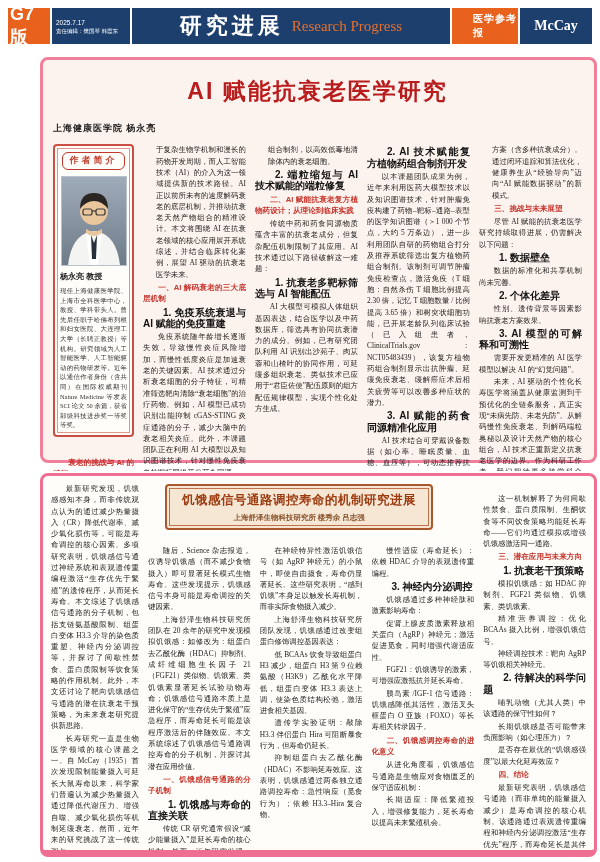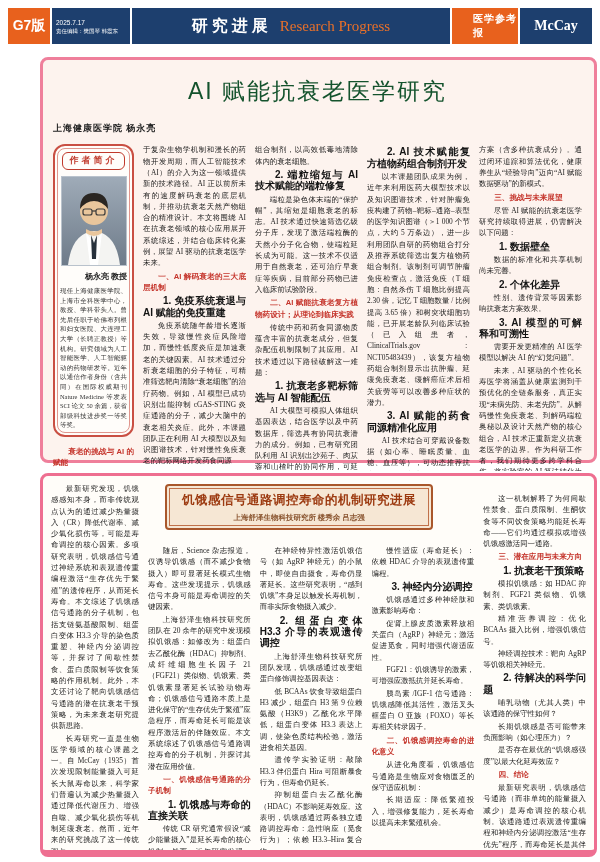--- a/index.html
+++ b/index.html
@@ -3,57 +3,57 @@
 <meta charset="utf-8">
 <style>
   html,body{margin:0;padding:0;background:#ffffff;}
   body{width:600px;height:862px;position:relative;overflow:hidden;
        font-family:"Liberation Serif","DejaVu Serif",serif;color:#1c1c1c;}
   .sans{font-family:"Liberation Sans","DejaVu Sans",sans-serif;}
 
   
   .masthead{position:absolute;left:8px;top:8px;width:584px;height:36px;display:flex;gap:2px;}
   .mh-box{height:36px;box-sizing:border-box;display:flex;align-items:center;justify-content:center;}
-  .mh-edition{width:42px;background:#e8611d;color:#fff;font-weight:bold;font-size:14px;border:2px solid #e8611d;}
+  .mh-edition{width:42px;background:#e8611d;color:#fff;font-weight:bold;font-size:18px;border:2px solid #e8611d;}
   .mh-date{width:78px;background:#1d3f6e;color:#fff;flex-direction:column;align-items:flex-start;justify-content:center;padding:2px 4px;}
   .mh-date .d1{font-size:6.5px;line-height:9px;}
   .mh-date .d2{font-size:5.5px;line-height:8px;white-space:nowrap;}
   .mh-center{flex:1;background:#1d3f6e;gap:8px;}
-  .mh-center .cn{color:#fff;font-weight:bold;font-size:16px;letter-spacing:4px;}
+  .mh-center .cn{color:#fff;font-weight:bold;font-size:22px;letter-spacing:4px;}
   .mh-center .en{color:#e8702a;font-size:15px;}
   .mh-paper{width:66px;background:#e8611d;color:#fff;font-weight:bold;font-size:10px;letter-spacing:1px;padding-left:21px;}
   .mh-medref{width:72px;background:#1d3f6e;color:#fff;font-weight:bold;font-size:14px;}
 
   
   .artbox{position:absolute;left:40px;width:557px;box-sizing:border-box;border-radius:8px;}
   .a1{top:57px;height:406px;border:3px solid #ef7f9b;background:#fdf3ee;padding:6px 12px 8px 10px;}
   .a2{top:473px;height:384px;border:3px solid #ee6f91;border-bottom-width:7px;background:#fffdf9;padding:5px 8px 6px 8px;}
 
-  .a1-title{color:#14532d;font-weight:normal;font-size:23px;text-align:center;letter-spacing:2px;margin-top:10px;}
+  .a1-title{color:#b91c1c;font-weight:bold;font-size:23px;text-align:center;letter-spacing:2px;margin-top:10px;}
   .a1-byline{color:#222;font-weight:bold;font-size:9px;text-align:left;margin-top:5px;letter-spacing:1px;}
 
   .cols{display:flex;gap:9px;margin-top:9px;height:327px;overflow:hidden;}
   .col{overflow:hidden;font-size:7.4px;line-height:11.3px;text-align:justify;}
   .col.c1{width:81px;flex:none;}
   .col.cn4{flex:1;}
 
   .blk{text-indent:2em;margin:0 0 1px 0;}
-  .blk.pc{text-indent:0;}
+  .blk.pc{text-indent:0;margin-left:13px;}
   .blk.hr{color:#c5352c;font-weight:bold;font-family:"Liberation Sans","DejaVu Sans",sans-serif;font-size:7.6px;margin:2px 0;}
   .blk.hb{color:#141414;font-weight:bold;font-family:"Liberation Sans","DejaVu Sans",sans-serif;font-size:10px;margin:2px 0;}
 
   
-  .author-card{border:2px solid #c94f43;border-radius:12px;background:#fffdfa;outline:1px solid #e0968d;outline-offset:-5px;
-               padding:6px 5px 5px 5px;margin-bottom:9px;}
+  .author-card{border:2px solid #c94f43;border-radius:4px;background:#fffdfa;outline:1px solid #e0968d;outline-offset:-5px;
+               padding:6px 5px 5px 5px;margin-bottom:20px;}
   .ac-label{border:1.5px solid #c0392b;border-radius:6px;color:#c0392b;font-weight:bold;font-size:9px;
             letter-spacing:3px;text-align:center;padding:2px 0;margin:0 2px 6px 2px;
             font-family:"Liberation Sans","DejaVu Sans",sans-serif;}
   .ac-photo{width:64px;height:88px;margin:0 auto;display:block;border:1px solid #b9c2cc;}
-  .ac-name{font-weight:bold;font-size:8px;text-align:right;margin:5px 0 4px 0;
-           font-family:Liberation Serif, serif;}
+  .ac-name{font-weight:bold;font-size:8px;text-align:left;margin:5px 0 4px 0;
+           font-family:Liberation Sans, sans-serif;}
   .ac-bio{font-size:6.4px;line-height:9.6px;text-align:justify;color:#333;}
 
   
   .a2-titlebox{position:absolute;left:122px;top:8px;width:268px;box-sizing:border-box;
                background:#f6e7d4;border:2px solid #a9572b;outline:1px solid #c0714a;outline-offset:-5px;
                border-radius:4px;text-align:center;padding:6px 4px 5px 4px;}
   .a2-title{color:#9c3a10;font-weight:bold;font-size:12.5px;letter-spacing:0.5px;
             font-family:"Liberation Sans","DejaVu Sans",sans-serif;}
   .a2-byline{color:#8a5530;font-weight:bold;font-size:7.5px;margin-top:4px;}
 
@@ -114,21 +114,20 @@
     </div>
     <div class="col cn4">
         <div class="blk pc">于复杂生物学机制和漫长的药物开发周期，而人工智能技术（AI）的介入为这一领域提供新的技术路径。AI 正以前所未有的速度解码衰老的底层机制，并推动抗衰老天然产物组合的精准设计。本文将围绕 AI 在抗衰老领域的核心应用展开系统综述，并结合临床转化案例，展望 AI 驱动的抗衰老医学未来。</div>
         <div class="blk hr">一、AI 解码衰老的三大底层机制</div>
         <div class="blk hb">1. 免疫系统衰退与 AI 赋能的免疫重建</div>
         <div class="blk p">免疫系统随年龄增长逐渐失效，导致慢性炎症风险增加，而慢性低度炎症是加速衰老的关键因素。AI 技术通过分析衰老细胞的分子特征，可精准筛选靶向清除“衰老细胞”的治疗药物。例如，AI 模型已成功识别出能抑制 cGAS-STING 炎症通路的分子，减少大脑中的衰老相关炎症。此外，本课题团队正在利用 AI 大模型以及知识图谱技术，针对慢性免疫衰老的靶标网络开发药食同源</div>
       </div>
     <div class="col cn4">
         <div class="blk pc">组合制剂，以高效低毒地清除体内的衰老细胞。</div>
         <div class="blk hb">2. 端粒缩短与 AI 技术赋能的端粒修复</div>
-        <div class="blk p">端粒是染色体末端的“保护帽”，其缩短是细胞衰老的标志。AI 技术通过快速筛选亿级分子库，发现了激活端粒酶的天然小分子化合物，使端粒延长成为可能。这一技术不仅适用于自然衰老，还可治疗早衰症等疾病，目前部分药物已进入临床前试验阶段。</div>
         <div class="blk hr">二、AI 赋能抗衰老复方植物药设计；从理论到临床实践</div>
         <div class="blk p">传统中药和药食同源物质蕴含丰富的抗衰老成分，但复杂配伍机制限制了其应用。AI 技术通过以下路径破解这一难题：</div>
         <div class="blk hb">1. 抗衰老多靶标筛选与 AI 智能配伍</div>
         <div class="blk p">AI 大模型可模拟人体组织基因表达，结合医学以及中药数据库，筛选具有协同抗衰潜力的成分。例如，已有研究团队利用 AI 识别出沙苑子、肉苁蓉和山楂叶的协同作用，可延缓多组织衰老。类似技术已应用于“君臣佐使”配伍原则的组方配伍规律模型，实现个性化处方生成。</div>
       </div>
     <div class="col cn4">
         <div class="blk hb">2. AI 技术赋能复方植物药组合制剂开发</div>
         <div class="blk p">以本课题团队成果为例，近年来利用医药大模型技术以及知识图谱技术，针对肿瘤免疫构建了药物–靶标–通路–表型的医学知识图谱（＞1 000 个节点，大约 5 万条边），进一步利用团队自研的药物组合打分及推荐系统筛选出复方植物药组合制剂。该制剂可调节肿瘤免疫检查点，激活免疫（T 细胞：自然杀伤 T 细胞比例提高 2.30 倍，记忆 T 细胞数量 / 比例提高 3.65 倍）和树突状细胞功能，已开展老龄队列临床试验（已入组患者，ClinicalTrials.gov：NCT05483439），该复方植物药组合制剂显示出抗肿瘤、延缓免疫衰老、缓解癌症术后相关疲劳等可以改善多种症状的潜力。</div>
         <div class="blk hb">3. AI 赋能的药食同源精准化应用</div>
         <div class="blk p">AI 技术结合可穿戴设备数据（如心率、睡眠质量、血糖、血压等），可动态推荐抗衰药食同源方案。例如，针对气虚体质推荐枸杞等药食同源方案（富含维生素 C 和抗氧化剂），针对代谢异常推荐花青素饮食</div>
@@ -160,21 +159,20 @@
       </div>
     <div class="col cn4 pad-title">
         <div class="blk p">随后，Science 杂志报道，仅诱导饥饿感（而不减少食物摄入）即可显著延长模式生物寿命。这些发现提示，饥饿感信号本身可能是寿命调控的关键因素。</div>
         <div class="blk p">上海舒泽生物科技研究所团队在 20 余年的研究中发现模拟饥饿感：如修改为：组蛋白去乙酰化酶（HDAC）抑制剂、成纤维细胞生长因子 21（FGF21）类似物、饥饿素、类饥饿素显著延长试验动物寿命；饥饿感信号通路本质上是进化保守的“生存优先于繁殖”应急程序，而寿命延长可能是该程序激活后的伴随效应。本文系统综述了饥饿感信号通路调控寿命的分子机制，并探讨其潜在应用价值。</div>
         <div class="blk hr">一、饥饿感信号通路的分子机制</div>
         <div class="blk hb">1. 饥饿感与寿命的直接关联</div>
         <div class="blk p">传统 CR 研究通常假设“减少能量摄入”是延长寿命的核心机制。然而，近年研究发现：低支链氨基酸（BCAAs）饮食可显著延长果蝇寿命，但并未减少总热量摄入。</div>
       </div>
     <div class="col cn4 pad-title">
         <div class="blk p">在神经特异性激活饥饿信号（如 AgRP 神经元）的小鼠中，即使自由摄食，寿命仍显著延长。这些研究表明，“感到饥饿”本身足以触发长寿机制，而非实际食物摄入减少。</div>
-        <div class="blk hb">2. 组蛋白变体 H3.3 介导的表观遗传调控</div>
         <div class="blk p">上海舒泽生物科技研究所团队发现，饥饿感通过改变组蛋白修饰调控基因表达：</div>
         <div class="blk p">低 BCAAs 饮食导致组蛋白 H3 减少，组蛋白 H3 第 9 位赖氨酸（H3K9）乙酰化水平降低，组蛋白变体 H3.3 表达上调，使染色质结构松弛，激活进食相关基因。</div>
         <div class="blk p">遗传学实验证明：敲除 H3.3 伴侣蛋白 Hira 可阻断暴食行为，但寿命仍延长。</div>
         <div class="blk p">抑制组蛋白去乙酰化酶（HDAC）不影响延寿效应。这表明，饥饿感通过两条独立通路调控寿命：急性响应（觅食行为）；依赖 H3.3–Hira 复合物。</div>
       </div>
     <div class="col cn4 pad-title">
         <div class="blk p">慢性适应（寿命延长）：依赖 HDAC 介导的表观遗传重编程。</div>
         <div class="blk hb">3. 神经内分泌调控</div>
         <div class="blk p">饥饿感通过多种神经肽和激素影响寿命：</div>
         <div class="blk p">促肾上腺皮质激素释放相关蛋白（AgRP）神经元；激活促进觅食，同时增强代谢适应性。</div>

